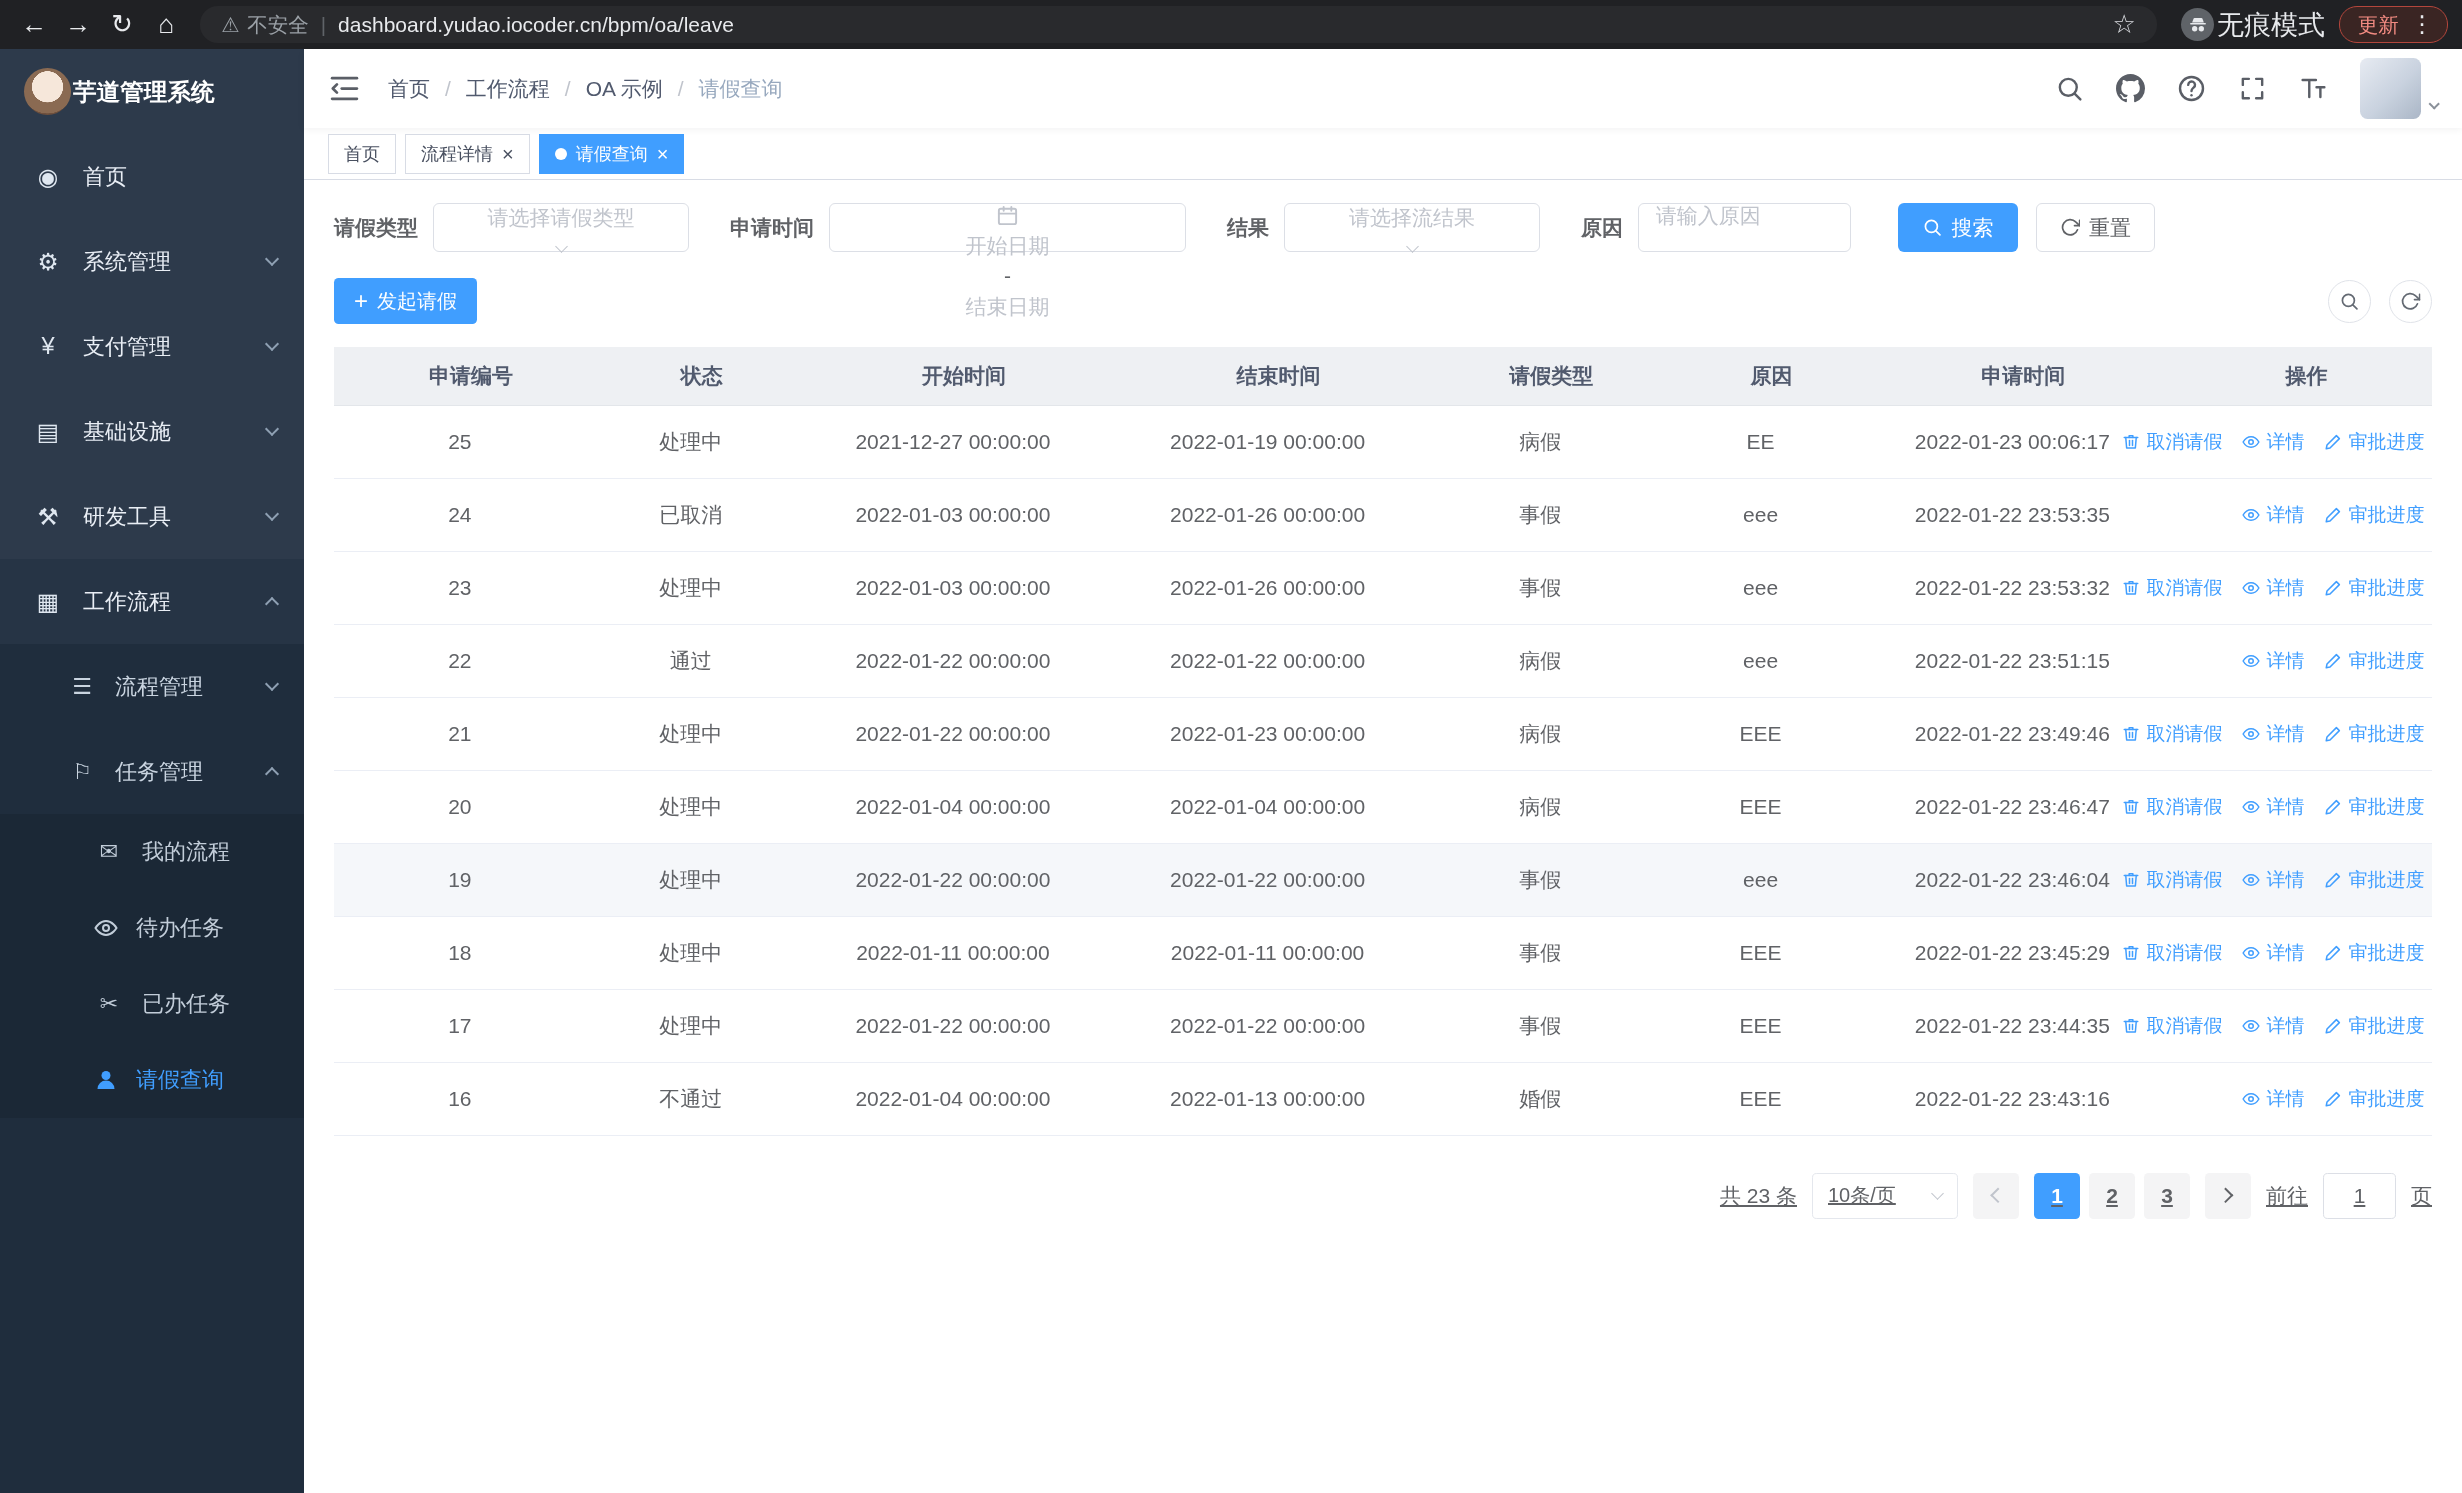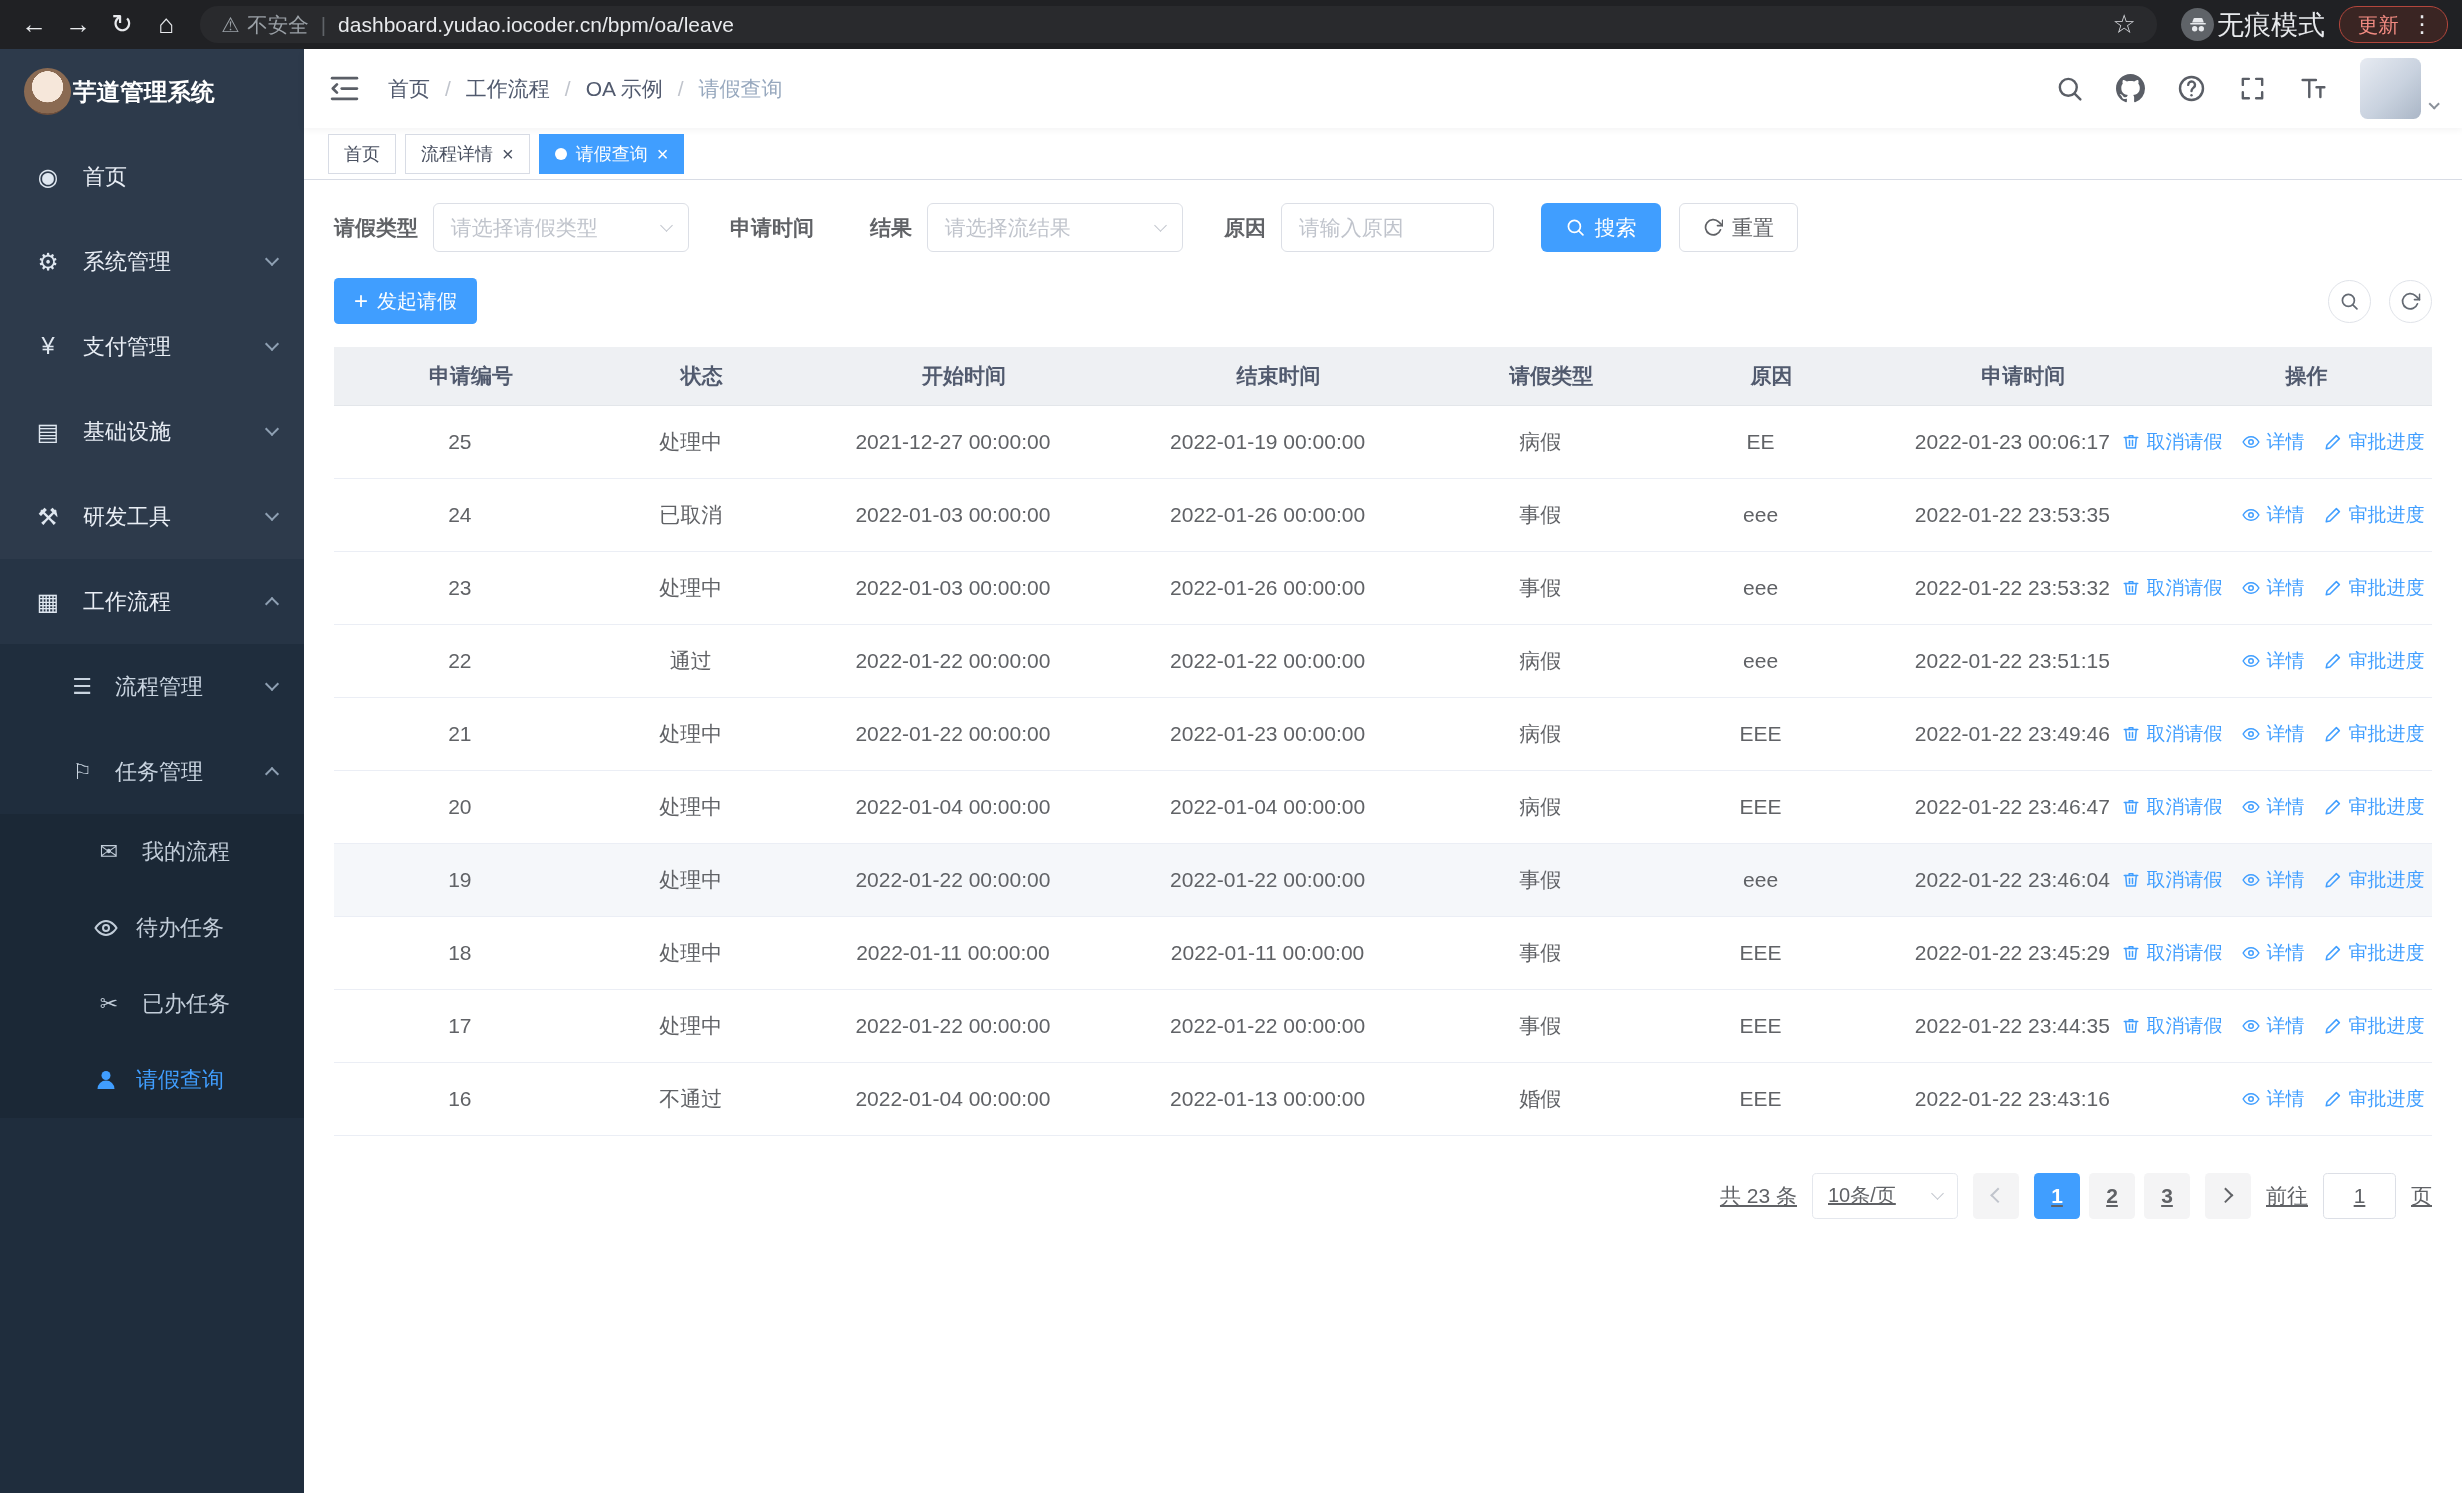--- a/index.html
+++ b/index.html
@@ -80,21 +80,21 @@
   .tab .x { font-size:20px; line-height:1; }
 
   .content { padding:23px 30px 0; flex:1; }
 
   
   .filters { display:flex; align-items:center; margin-bottom:26px; }
   .f-group { display:flex; align-items:center; }
   .f-group + .f-group { margin-left:41px; }
   .f-label { font-size:21px; color:#606266; font-weight:600; margin-right:15px; white-space:nowrap; }
   .ctrl { height:49px; border:0.8px solid #dcdfe6; border-radius:6px; background:#fff;
-    display:flex; align-items:center; padding:0 16.7px; font-size:21px; color:#c0c4cc; }
+    display:flex; align-items:center; padding:0 16.7px; font-size:21px; color:#c0c4cc;flex-direction:column; }
   .ctrl.select { width:256px; justify-content:space-between; cursor:pointer; }
   .ctrl.daterange { width:357px; gap:4.6px; }
   .dr-part { flex:1; text-align:center; white-space:nowrap; }
   .dr-sep { color:#606266; }
   .ctrl.reason { width:213px; }
   .ctrl input { border:none; outline:none; width:100%; font-size:21px; color:#606266;
     background:transparent; font-family:inherit; }
   .ctrl input::placeholder { color:#c0c4cc; }
   .ca { width:9px; height:9px; border-right:1.5px solid #c0c4cc; border-bottom:1.5px solid #c0c4cc;
     transform:rotate(45deg); margin-top:-3.8px; flex-shrink:0; }
@@ -387,20 +387,28 @@
       <div class="filters">
         <div class="f-group">
           <span class="f-label">请假类型</span>
           <div class="ctrl select">
             <span>请选择请假类型</span>
             <span class="ca"></span>
           </div>
         </div>
         <div class="f-group">
           <span class="f-label">申请时间</span>
+          <div class="ctrl daterange">
+            <svg class="cal-ic" viewBox="0 0 30 30" width="23" height="23">
+                <use href="#i-calendar"></use>
+              </svg>
+            <span class="dr-part">开始日期</span>
+            <span class="dr-sep">-</span>
+            <span class="dr-part">结束日期</span>
+          </div>
         </div>
         <div class="f-group">
           <span class="f-label">结果</span>
           <div class="ctrl select">
             <span>请选择流结果</span>
             <span class="ca"></span>
           </div>
         </div>
         <div class="f-group">
           <span class="f-label">原因</span>

